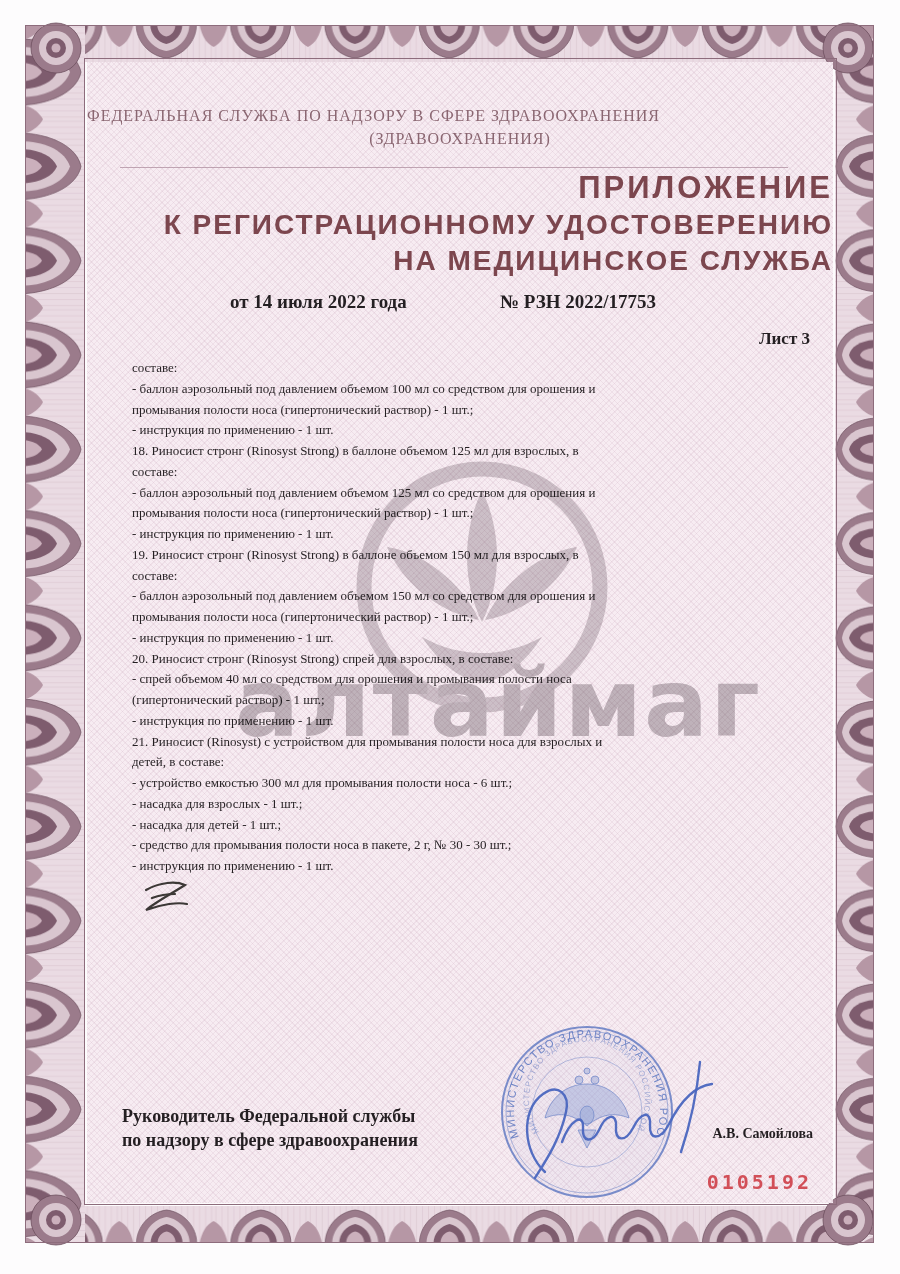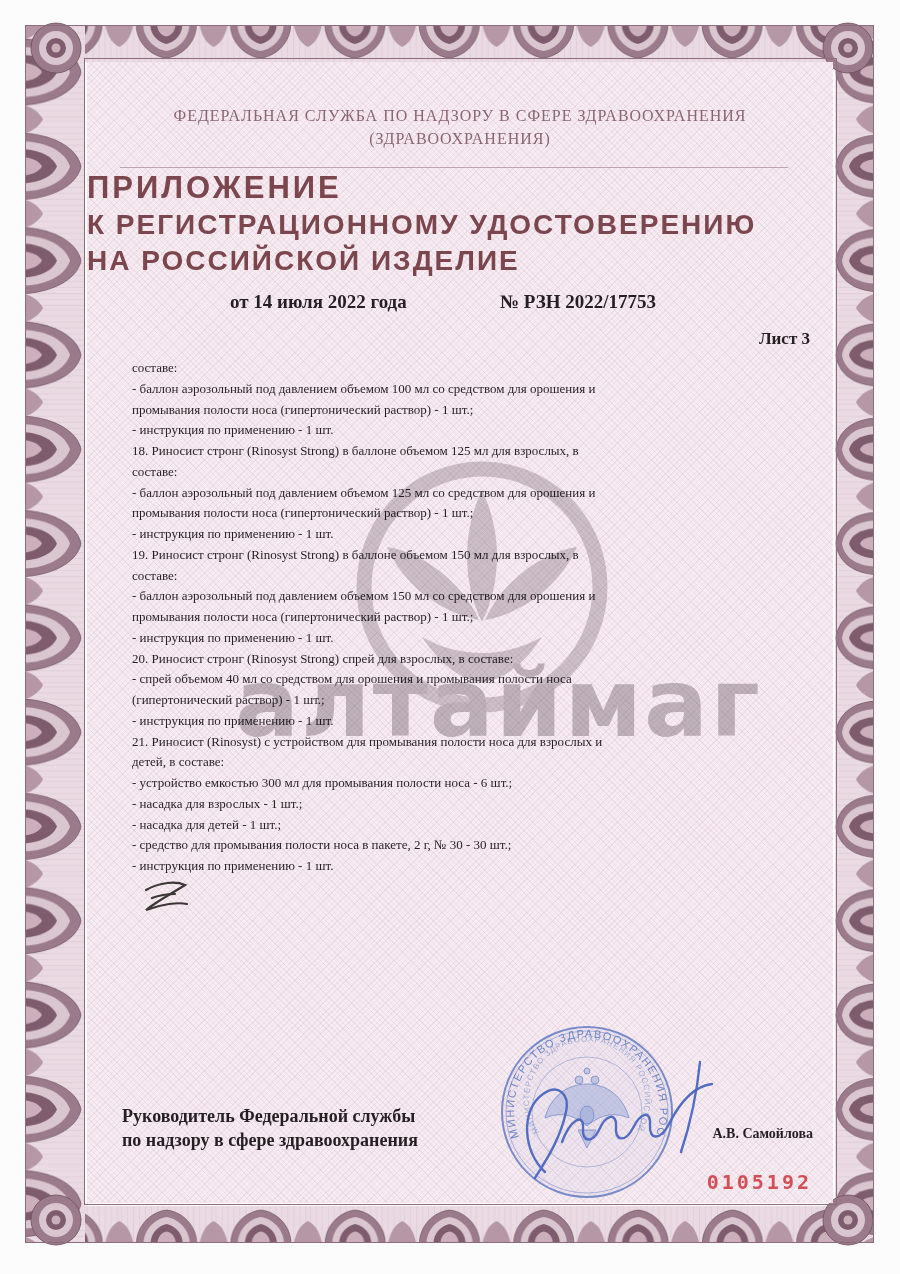--- a/index.html
+++ b/index.html
@@ -5,25 +5,25 @@
   html,body{margin:0;padding:0;background:#e9e9e9;}
   .page{position:relative;width:900px;height:1274px;background:#fdfcfd;overflow:hidden;
         font-family:"Liberation Serif",serif;color:#241f22;}
   .border-svg{position:absolute;left:0;top:0;z-index:1;}
   .inner-bg{position:absolute;left:87px;top:62px;width:746px;height:1141px;z-index:2;
         background-color:#f7ecf2;
         background-image:
           repeating-linear-gradient(45deg, rgba(199,163,184,.18) 0 1px, transparent 1px 4px),
           repeating-linear-gradient(135deg, rgba(199,163,184,.18) 0 1px, transparent 1px 4px);}
   .layer{position:absolute;z-index:3;}
-  .agency{left:87px;top:107px;width:746px;text-align:center;font-size:16px;letter-spacing:1px;
+  .agency{left:87px;top:107px;width:746px;font-size:16px;letter-spacing:1px;
           color:#8a6671;font-weight:500;}
   .agency2{left:87px;top:130px;width:746px;text-align:center;font-size:16px;letter-spacing:1px;color:#8a6671;}
   .hr{left:120px;top:167px;width:668px;height:1px;background:rgba(150,110,130,.55);}
-  .ttl{left:87px;width:746px;text-align:left;font-family:"Liberation Sans",sans-serif;
+  .ttl{left:87px;width:746px;text-align:right;font-family:"Liberation Sans",sans-serif;
        font-weight:700;color:#7c464e;}
   .t1{top:170px;font-size:31px;letter-spacing:3px;}
   .t2{top:209px;font-size:28px;letter-spacing:2px;}
   .t3{top:245px;font-size:28px;letter-spacing:2px;}
   .issue-date{left:230px;top:291px;font-size:19px;font-weight:700;}
   .reg-number{left:500px;top:291px;font-size:19px;font-weight:700;}
   .sheet{right:90px;top:329px;font-size:17px;font-weight:700;}
   .body-text{left:132px;top:358px;width:700px;font-size:13px;line-height:20.75px;}
   .body-text div{white-space:nowrap;}
   .wm{position:absolute;z-index:4;pointer-events:none;mix-blend-mode:multiply;opacity:.5;}
@@ -130,21 +130,21 @@
     <rect x="88.5" y="62.5" width="744" height="1138" fill="none" stroke="#b294a3" stroke-width=".8"></rect>
   </svg>
 
   <div class="inner-bg"></div>
 
   <div class="layer agency">ФЕДЕРАЛЬНАЯ СЛУЖБА ПО НАДЗОРУ В СФЕРЕ ЗДРАВООХРАНЕНИЯ</div>
   <div class="layer agency2">(ЗДРАВООХРАНЕНИЯ)</div>
   <div class="layer hr"></div>
   <div class="layer ttl t1">ПРИЛОЖЕНИЕ</div>
   <div class="layer ttl t2">К РЕГИСТРАЦИОННОМУ УДОСТОВЕРЕНИЮ</div>
-  <div class="layer ttl t3">НА РОССИЙСКОЙ ИЗДЕЛИЕ</div>
+  <div class="layer ttl t3">НА МЕДИЦИНСКОЕ СЛУЖБА</div>
   <div class="layer issue-date">от  14 июля 2022 года</div>
   <div class="layer reg-number">№  РЗН 2022/17753</div>
   <div class="layer sheet">Лист 3</div>
 
   <div class="layer body-text">
     <div>составе:</div>
     <div>- баллон аэрозольный под давлением объемом 100 мл со средством для орошения и</div>
     <div>промывания полости носа (гипертонический раствор) - 1 шт.;</div>
     <div>- инструкция по применению - 1 шт.</div>
     <div>18. Риносист стронг (Rinosyst Strong) в баллоне объемом 125 мл для взрослых, в</div>

